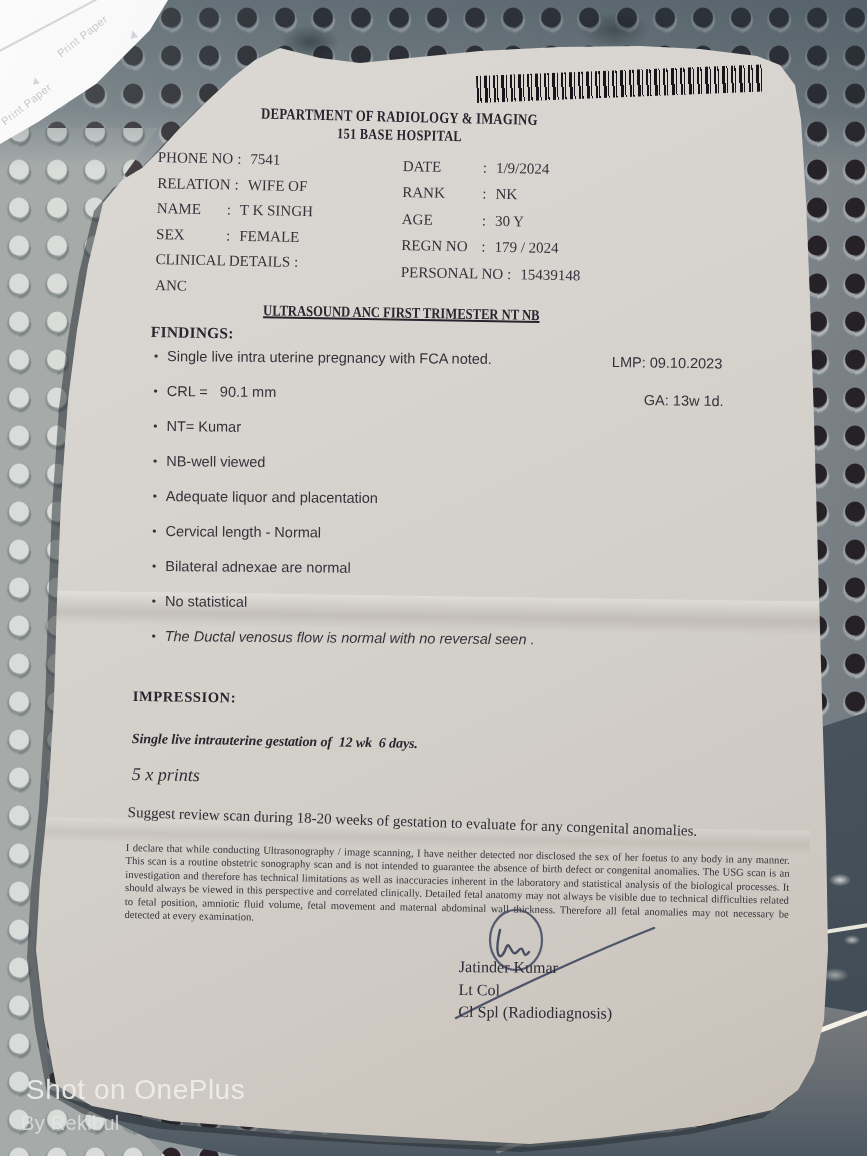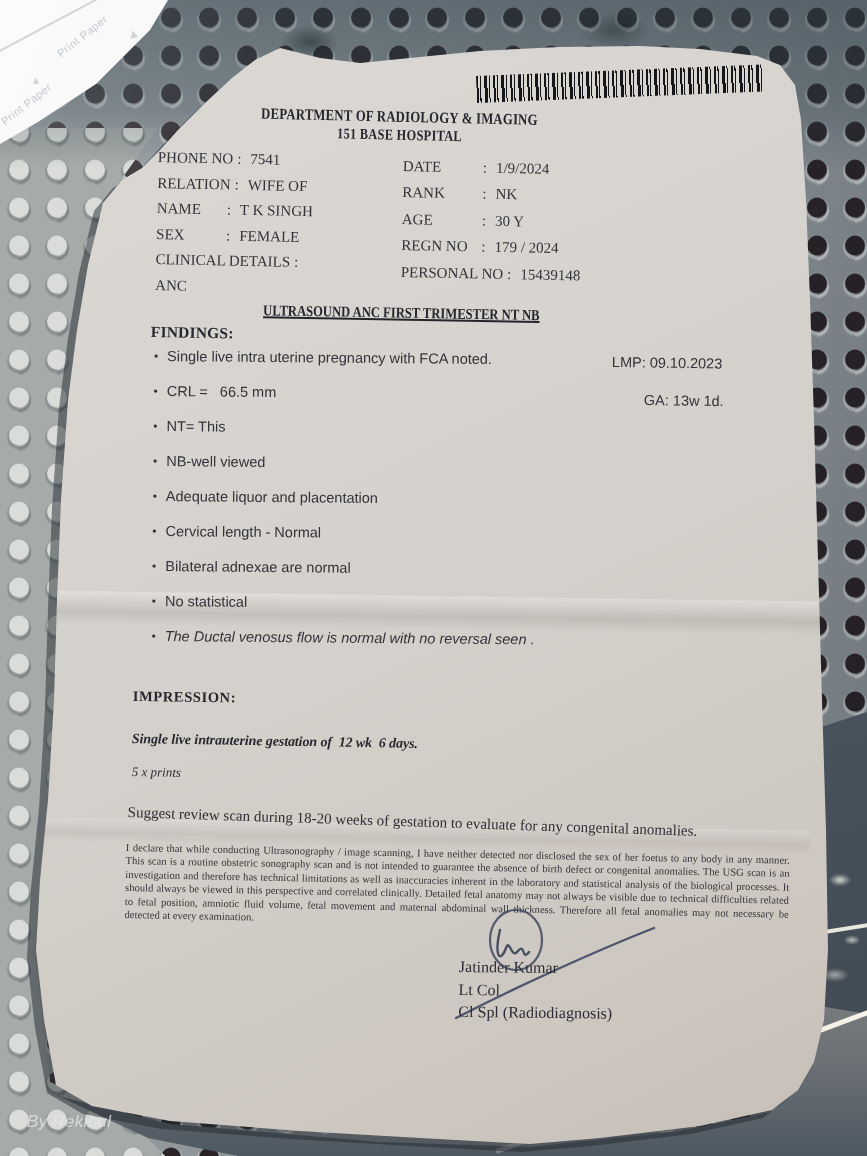--- a/index.html
+++ b/index.html
@@ -121,33 +121,33 @@
   .finding{height:35px;white-space:pre-wrap;}
   .finding .bullet{display:inline-block;font-size:12px;margin-right:9px;transform:translateY(-1px);}
   .f-italic{font-style:italic;}
   .side-note{font-family:"Liberation Sans",sans-serif;font-size:14.5px;color:#33323a;}
   .lmp{left:612px;top:354px;transform:rotate(.8deg);}
   .ga{left:644px;top:392px;transform:rotate(.8deg);}
   .impression-h{left:133px;top:688px;font-weight:bold;font-size:14.5px;letter-spacing:.6px;
     transform:rotate(.8deg);color:#28272f;}
   .impression{left:132px;top:731px;font-weight:bold;font-style:italic;font-size:14px;
     letter-spacing:-.1px;transform:rotate(1deg);white-space:pre-wrap;color:#28272f;}
-  .prints{left:132px;top:764px;font-style:italic;font-size:13px;transform:rotate(1deg);}
+  .prints{left:132px;top:764px;font-style:italic;font-size:18px;transform:rotate(1deg);}
   .advice{left:128px;top:804px;width:660px;font-size:15px;transform:rotate(1.9deg);}
   .disclaimer{left:126px;top:841px;width:664px;font-size:10.6px;line-height:13.4px;
     text-align:justify;transform:rotate(1.1deg);color:#34333b;}
   .sig-block{left:459px;top:956px;font-size:16px;line-height:22.5px;transform:rotate(.6deg);
     color:#2c2b36;}
   .sig-svg{left:448px;top:898px;width:215px;height:130px;}
 
   
   .shot1{left:26px;top:1074px;font-family:"Liberation Sans",sans-serif;font-size:28px;
     color:rgba(238,238,238,.92);letter-spacing:.5px;}
-  .shot2{left:27px;top:1112px;font-family:"Liberation Sans",sans-serif;font-size:17px;
-    color:rgba(230,230,230,.78);letter-spacing:.3px;font-style:italic;}
+  .shot2{left:21px;top:1112px;font-family:"Liberation Sans",sans-serif;font-size:20px;
+    color:rgba(230,230,230,.78);letter-spacing:.3px;}
 </style>
 </head>
 <body>
 
 <div class="stage">
 
   <div class="metal"></div>
   <div class="metal-tone"></div>
   <div class="metal-light"></div>
   <div class="top-tint"></div>
@@ -194,22 +194,22 @@
       <div class="row"><span class="lbl">AGE</span><span class="colon">:</span><span>30 Y</span></div>
       <div class="row"><span class="lbl">REGN NO</span><span class="colon">:</span><span>179 / 2024</span></div>
       <div class="row"><span class="lbl">PERSONAL NO</span><span class="colon">:</span><span>15439148</span></div>
     </div>
 
     <div class="abs scan-title"><span class="squeeze">ULTRASOUND ANC FIRST TRIMESTER NT NB</span></div>
     <div class="abs findings-h">FINDINGS:</div>
 
     <div class="abs findings">
       <div class="finding"><span class="bullet">•</span><span>Single live intra uterine pregnancy with FCA noted.</span></div>
-      <div class="finding"><span class="bullet">•</span><span>CRL =   66.5 mm</span></div>
-      <div class="finding"><span class="bullet">•</span><span>NT= This</span></div>
+      <div class="finding"><span class="bullet">•</span><span>CRL =   90.1 mm</span></div>
+      <div class="finding"><span class="bullet">•</span><span>NT= Kumar</span></div>
       <div class="finding"><span class="bullet">•</span><span>NB-well viewed</span></div>
       <div class="finding"><span class="bullet">•</span><span>Adequate liquor and placentation</span></div>
       <div class="finding"><span class="bullet">•</span><span>Cervical length - Normal</span></div>
       <div class="finding"><span class="bullet">•</span><span>Bilateral adnexae are normal</span></div>
       <div class="finding"><span class="bullet">•</span><span>No statistical</span></div>
       <div class="finding f-italic"><span class="bullet">•</span><span>The Ductal venosus flow is normal with no reversal seen .</span></div>
     </div>
 
     <div class="abs side-note lmp">LMP: 09.10.2023</div>
     <div class="abs side-note ga">GA: 13w 1d.</div>
@@ -225,15 +225,16 @@
       <path d="M52 32 C46 58 52 66 58 50 C62 40 63 62 70 53 C77 44 74 64 81 54" fill="none" stroke="#3a4158" stroke-width="2.4" opacity="0.9" stroke-linecap="round"></path>
       <path d="M8 120 C70 88 150 52 206 30" fill="none" stroke="#414860" stroke-width="2.4" opacity="0.9" stroke-linecap="round"></path>
     </svg>
     <div class="abs sig-block">
       <div>Jatinder Kumar</div>
       <div>Lt Col</div>
       <div>Cl Spl (Radiodiagnosis)</div>
     </div>
   </div>
 
+  <div class="abs shot1">Shot on OnePlus</div>
   <div class="abs shot2">By Rekibul</div>
 
 </div>
 
 </body></html>

